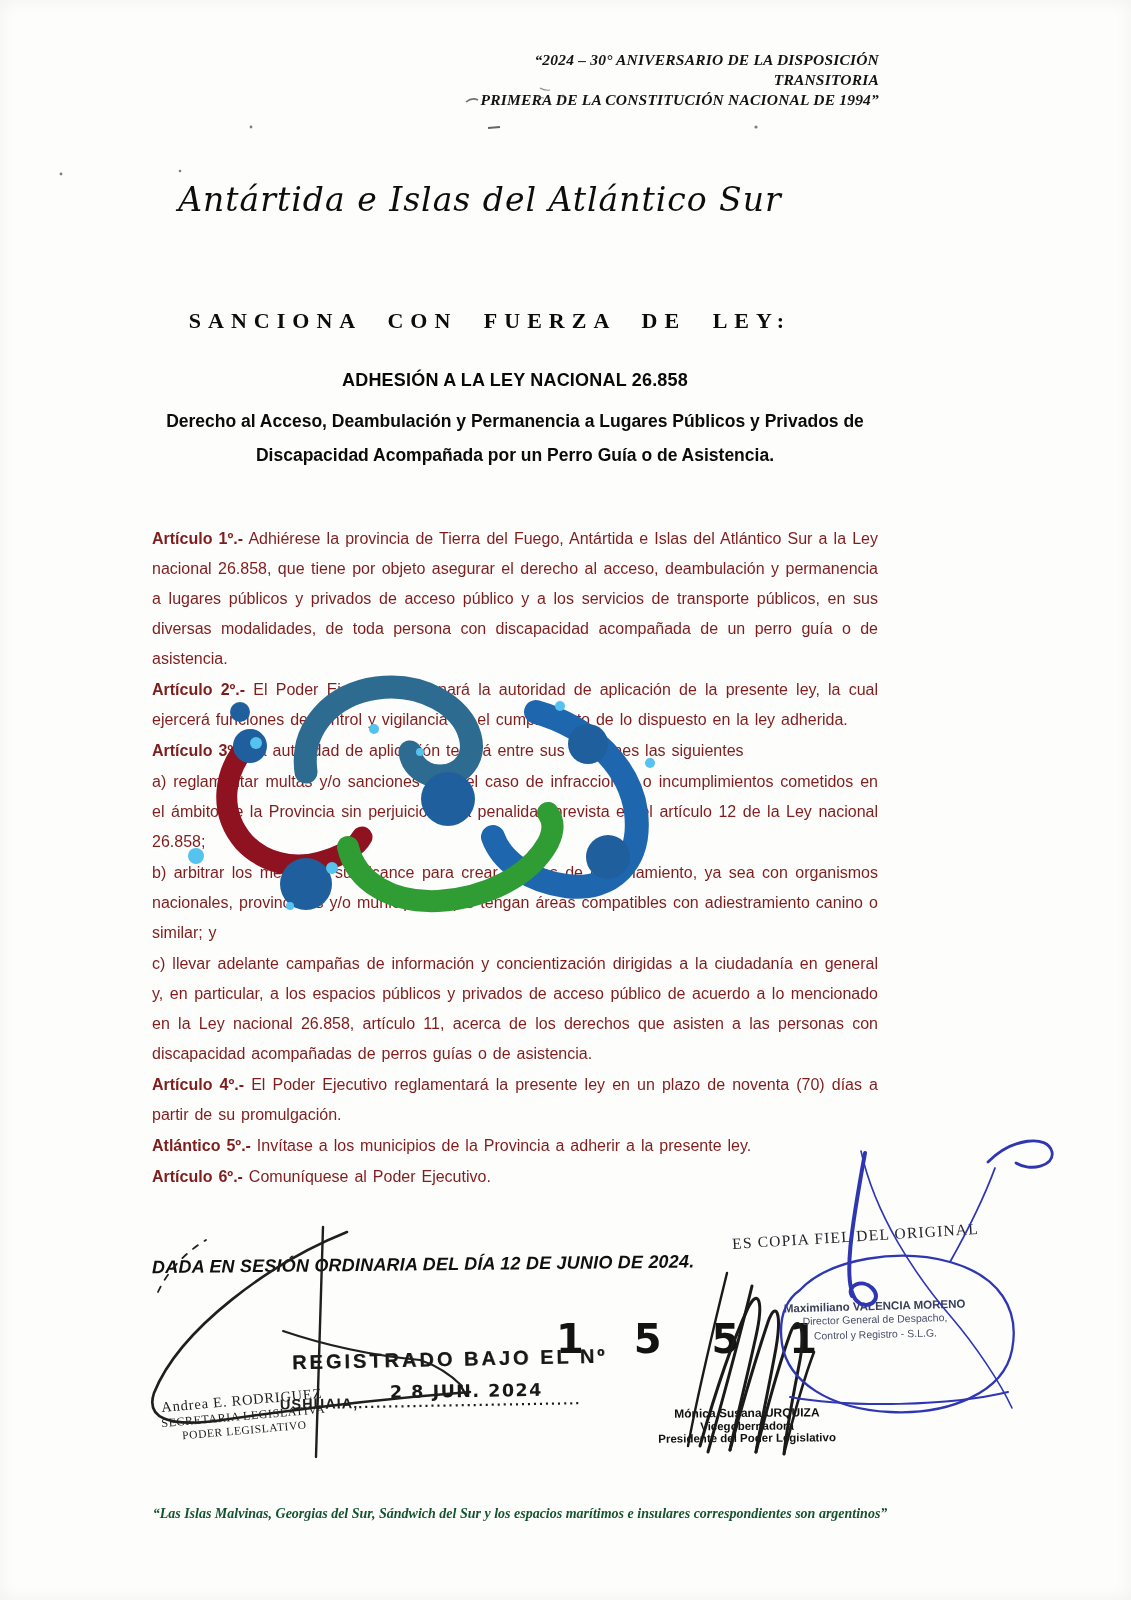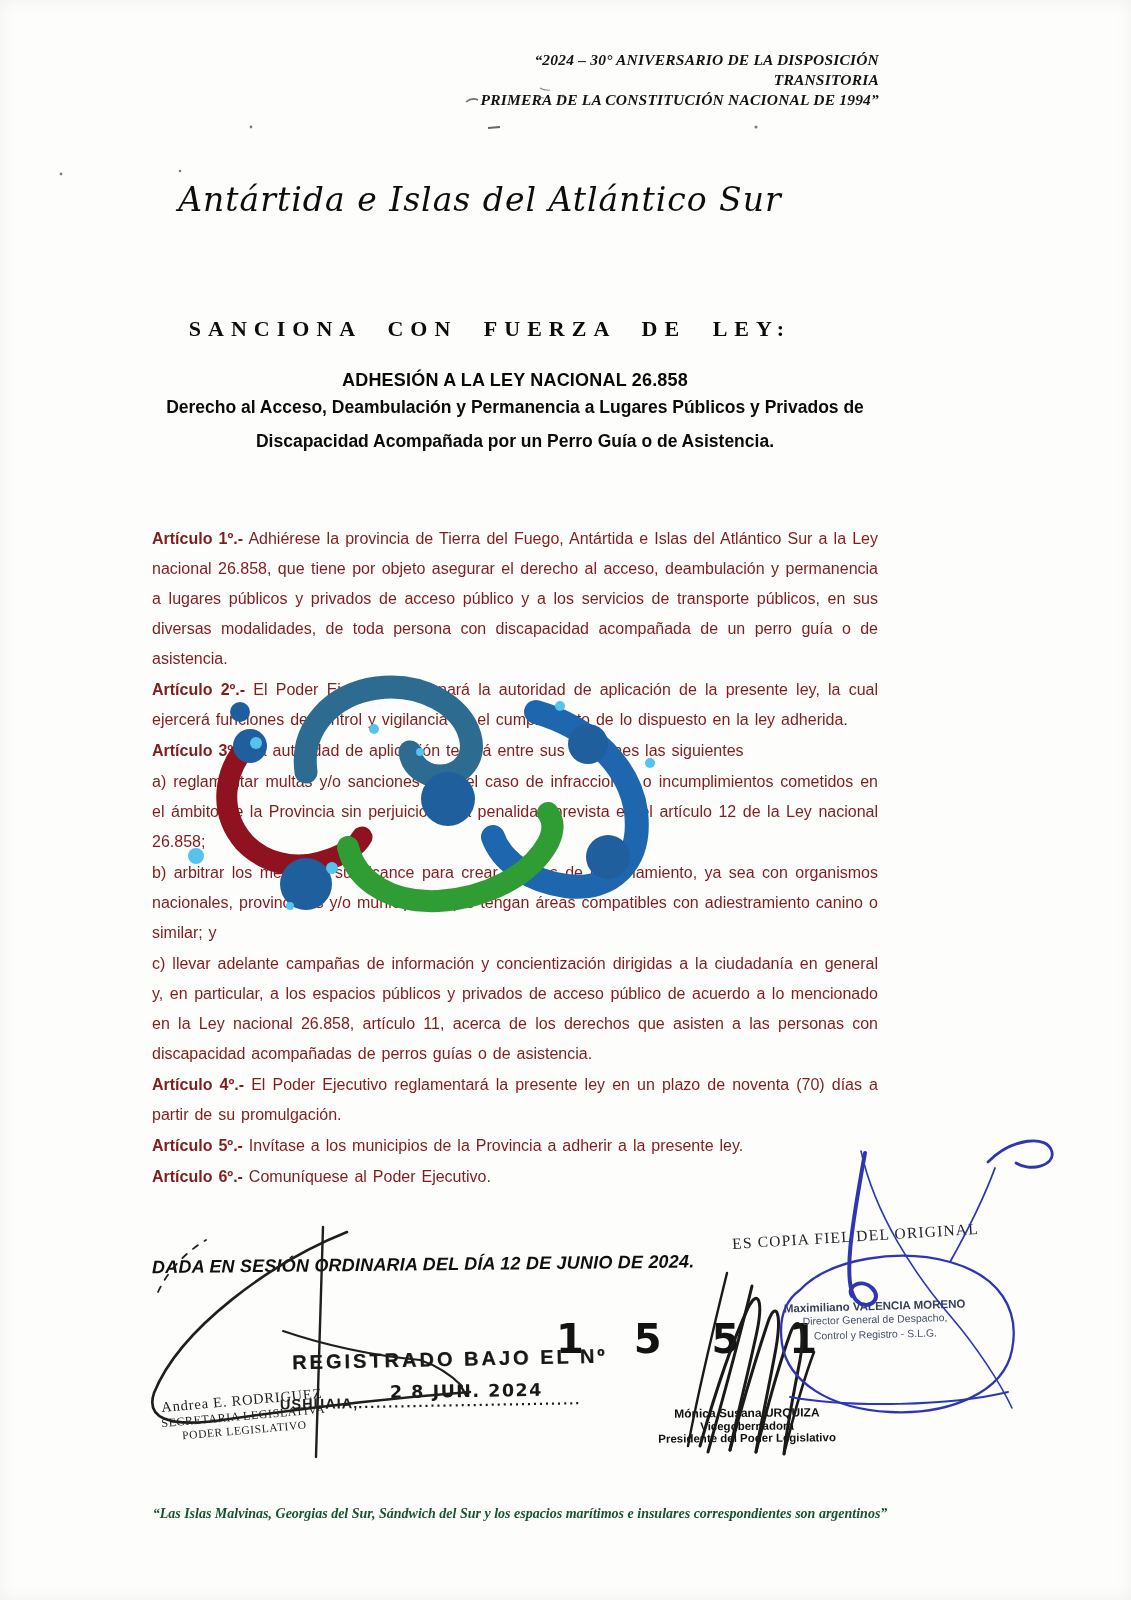--- a/index.html
+++ b/index.html
@@ -18,28 +18,28 @@
   
   .letterhead{
     top:176px;left:110px;width:740px;text-align:center;
     font-family:"DejaVu Serif",serif;font-style:italic;color:#0d0d0d;
   }
   .letterhead .l1{font-size:39px;line-height:54px;letter-spacing:1px;}
   .letterhead .l2{font-size:33px;line-height:48px;letter-spacing:1px;}
   .enact{
     top:308px;left:120px;width:740px;text-align:center;
     font-family:"Liberation Serif",serif;font-weight:bold;font-size:22px;
-    letter-spacing:7px;word-spacing:14px;color:#0c0c0c;margin-top:8px;
+    letter-spacing:7px;word-spacing:14px;color:#0c0c0c;
   }
   .law-title{
     top:370px;left:150px;width:730px;text-align:center;
     font-weight:bold;font-size:18px;letter-spacing:0.2px;color:#090909;
   }
   .law-sub{
-    top:390px;left:140px;width:750px;text-align:center;
+    top:404px;left:140px;width:750px;text-align:center;
     font-weight:bold;font-size:17.5px;line-height:34px;color:#0b0b0b;
   }
   
   .body-text{
     top:524px;left:152px;width:726px;
     font-size:16px;line-height:30px;text-align:justify;word-spacing:1.5px;
     color:#7f1d1d;
   }
   .body-text p{margin:0 0 1px 0;}
   .body-text .lbl{font-weight:bold;}
@@ -125,21 +125,21 @@
 </div>
 
 <div class="abs body-text">
   <p><span class="lbl">Artículo 1º.-</span><span> Adhiérese la provincia de Tierra del Fuego, Antártida e Islas del Atlántico Sur a la Ley nacional 26.858, que tiene por objeto asegurar el derecho al acceso, deambulación y permanencia a lugares públicos y privados de acceso público y a los servicios de transporte públicos, en sus diversas modalidades, de toda persona con discapacidad acompañada de un perro guía o de asistencia.</span></p>
   <p><span class="lbl">Artículo 2º.-</span><span> El Poder Ejecutivo designará la autoridad de aplicación de la presente ley, la cual ejercerá funciones de control y vigilancia en el cumplimiento de lo dispuesto en la ley adherida.</span></p>
   <p><span class="lbl">Artículo 3º.-</span><span> La autoridad de aplicación tendrá entre sus funciones las siguientes</span></p>
   <p><span class="lbl"></span><span>a) reglamentar multas y/o sanciones para el caso de infracciones o incumplimientos cometidos en el ámbito de la Provincia sin perjuicio de la penalidad prevista en el artículo 12 de la Ley nacional 26.858;</span></p>
   <p><span class="lbl"></span><span>b) arbitrar los medios a su alcance para crear centros de entrenamiento, ya sea con organismos nacionales, provinciales y/o municipales que tengan áreas compatibles con adiestramiento canino o similar; y</span></p>
   <p><span class="lbl"></span><span>c) llevar adelante campañas de información y concientización dirigidas a la ciudadanía en general y, en particular, a los espacios públicos y privados de acceso público de acuerdo a lo mencionado en la Ley nacional 26.858, artículo 11, acerca de los derechos que asisten a las personas con discapacidad acompañadas de perros guías o de asistencia.</span></p>
   <p><span class="lbl">Artículo 4º.-</span><span> El Poder Ejecutivo reglamentará la presente ley en un plazo de noventa (70) días a partir de su promulgación.</span></p>
-  <p><span class="lbl">Artículo 5º.-</span><span> Invítase a los municipios de la Provincia a adherir a la presente ley.</span></p>
+  <p><span class="lbl">Atlántico 5º.-</span><span> Invítase a los municipios de la Provincia a adherir a la presente ley.</span></p>
   <p><span class="lbl">Artículo 6º.-</span><span> Comuníquese al Poder Ejecutivo.</span></p>
 </div>
 
 <div class="abs session">DADA EN SESIÓN ORDINARIA DEL DÍA 12 DE JUNIO DE 2024.</div>
 
 <div class="abs copy-note">ES COPIA FIEL DEL ORIGINAL</div>
 
 <div class="abs reg-stamp">REGISTRADO BAJO EL Nº</div>
 <div class="abs reg-number">1 5 5 1</div>
 <div class="abs date-stamp">2 8 JUN. 2024</div>

